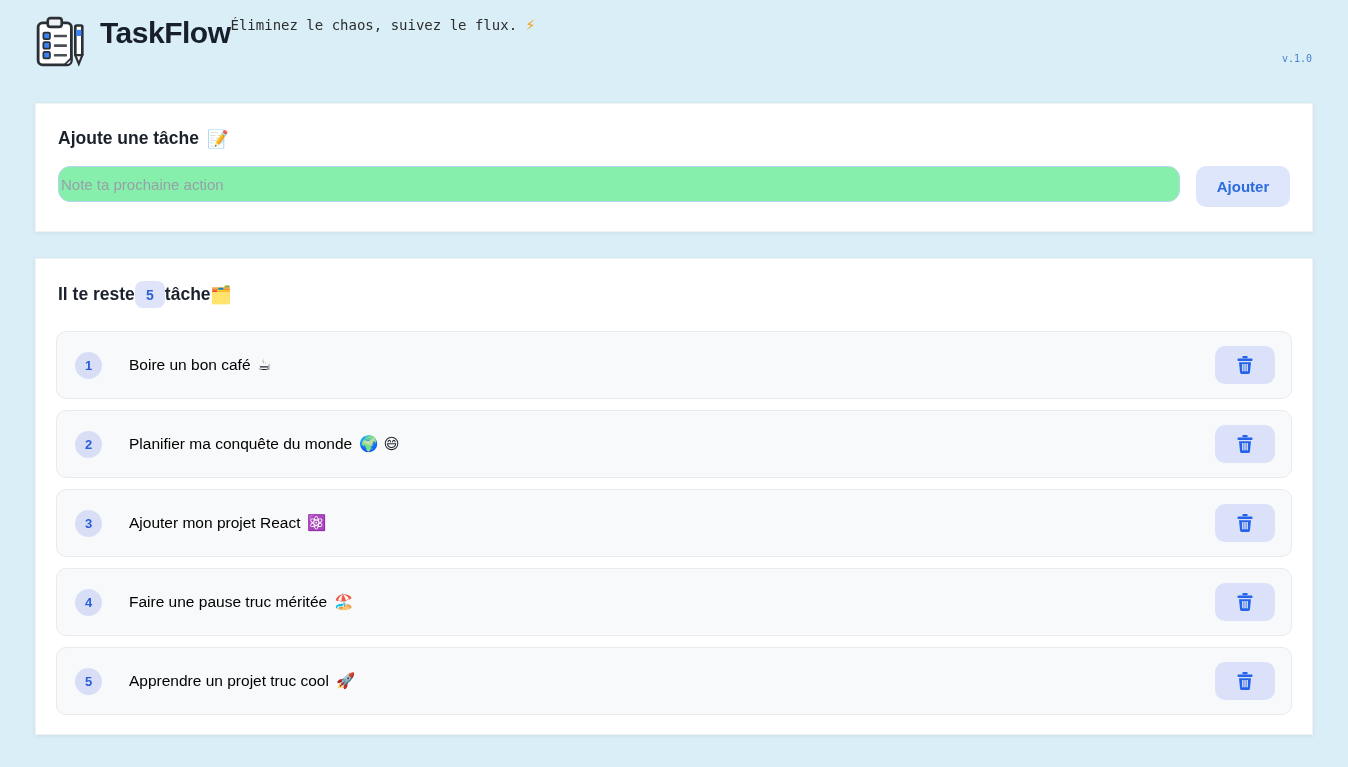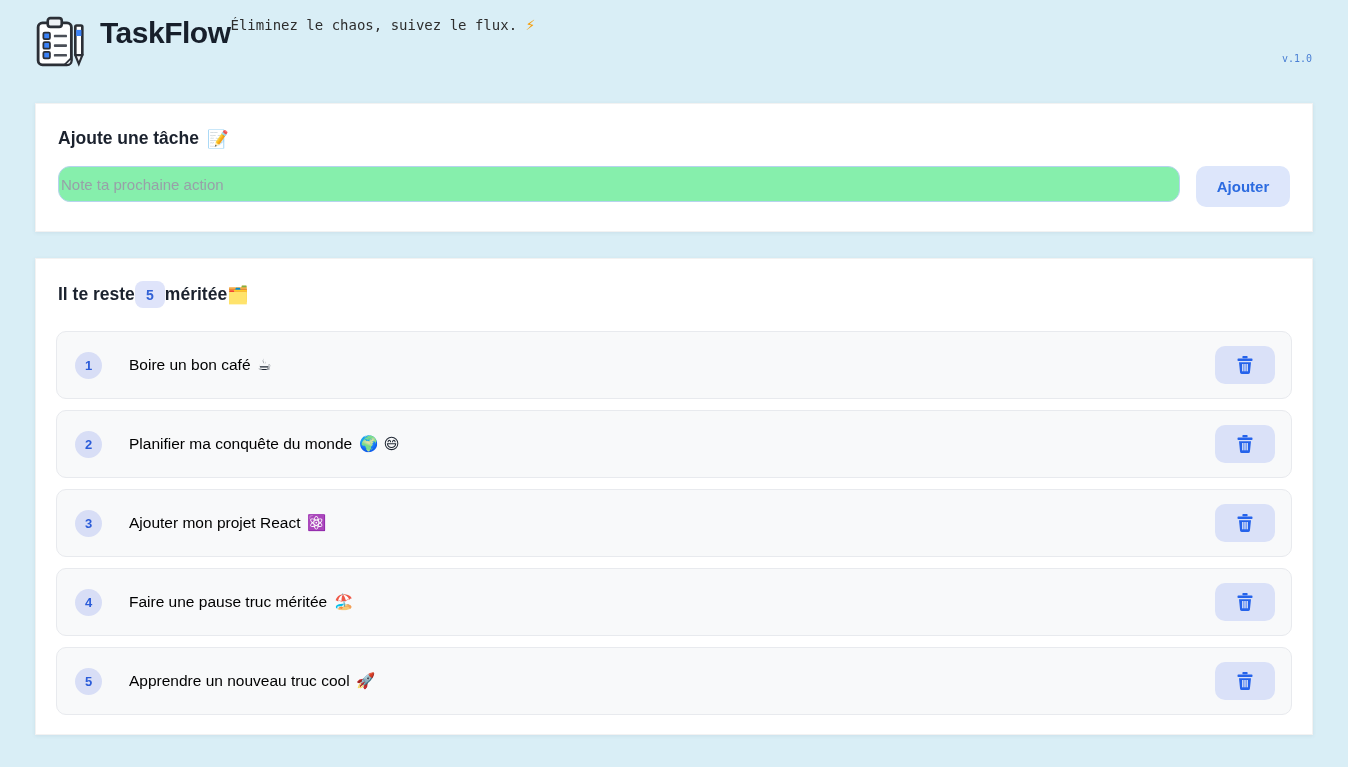--- a/index.html
+++ b/index.html
@@ -215,21 +215,21 @@
   <div class="add-row">
     <input class="task-input" type="text" placeholder="Note ta prochaine action" style="">
     <button class="add-button">Ajouter</button>
   </div>
 </section>
 
 <section class="card card-list">
   <h2 class="list-heading">
     <span>Il te reste</span>
     <span class="count-badge">5</span>
-    <span>méritée</span>
+    <span>tâche</span>
     <span class="emoji">🗂️</span>
   </h2>
 
   <ul class="task-list">
   <li class="task-row">
     <span class="task-number">1</span>
     <span class="task-text">Boire un bon café</span>
     <span class="task-emoji emoji">☕</span>
     <button class="delete-button">
       <svg width="16" height="18" viewBox="0 0 16 18" fill="#2563eb">
@@ -286,21 +286,21 @@
         <path d="M2 6.2 h12 l-1.05 10.3 a1.6 1.6 0 0 1 -1.6 1.5 h-6.7 a1.6 1.6 0 0 1 -1.6 -1.5 Z"></path>
         <rect x="5.1" y="8" width="1.4" height="7.3" fill="#dae1f8"></rect>
         <rect x="7.3" y="8" width="1.4" height="7.3" fill="#dae1f8"></rect>
         <rect x="9.5" y="8" width="1.4" height="7.3" fill="#dae1f8"></rect>
       </svg>
     </button>
   </li>
 
   <li class="task-row">
     <span class="task-number">5</span>
-    <span class="task-text">Apprendre un nouveau truc cool</span>
+    <span class="task-text">Apprendre un projet truc cool</span>
     <span class="task-emoji emoji">🚀</span>
     <button class="delete-button">
       <svg width="16" height="18" viewBox="0 0 16 18" fill="#2563eb">
         <rect x="5.4" y="0" width="5.2" height="2.2" rx="0.7"></rect>
         <rect x="0.5" y="2.6" width="15" height="2.4" rx="0.8"></rect>
         <path d="M2 6.2 h12 l-1.05 10.3 a1.6 1.6 0 0 1 -1.6 1.5 h-6.7 a1.6 1.6 0 0 1 -1.6 -1.5 Z"></path>
         <rect x="5.1" y="8" width="1.4" height="7.3" fill="#dae1f8"></rect>
         <rect x="7.3" y="8" width="1.4" height="7.3" fill="#dae1f8"></rect>
         <rect x="9.5" y="8" width="1.4" height="7.3" fill="#dae1f8"></rect>
       </svg>

